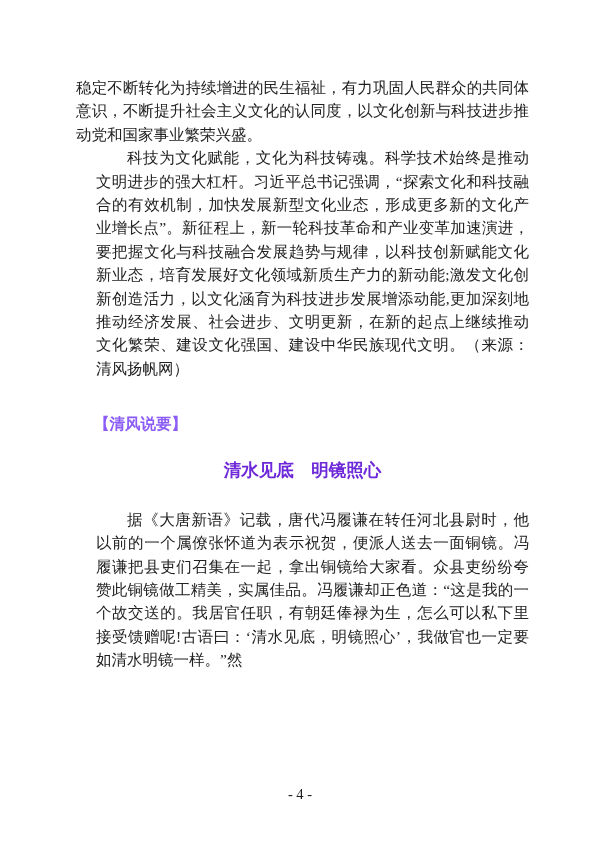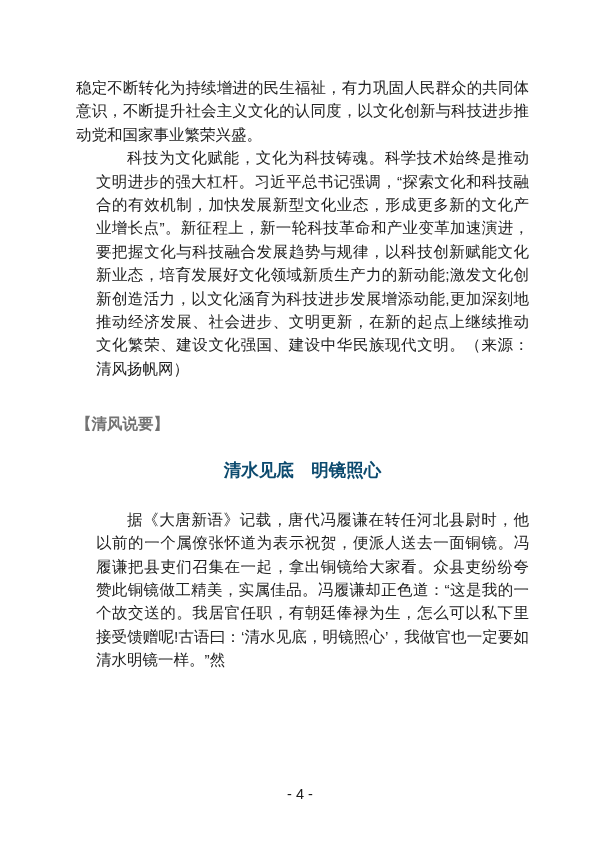--- a/index.html
+++ b/index.html
@@ -5,21 +5,21 @@
   html, body {
     margin: 0;
     padding: 0;
     background: #ffffff;
   }
   .page {
     position: relative;
     width: 600px;
     height: 849px;
     background: #ffffff;
-    font-family: Liberation Sans, sans-serif;
+    font-family: Liberation Serif, serif;
     color: #212121;
     overflow: hidden;
     margin: 0 auto;
   }
   .content {
     position: absolute;
     left: 76px;
     top: 76px;
     width: 453px;
   }
@@ -29,34 +29,34 @@
     line-height: 23.4px;
     text-align: justify;
     text-justify: inter-ideograph;
     word-break: break-all;
   }
   .para.indent {
     text-indent: 2em;
     margin-left: 20px;
   }
   .section-heading {
-    margin: 0;
+    margin: 18px;
     margin-top: 32px;
     font-size: 15.5px;
     font-weight: bold;
     line-height: 23.4px;
-    color: #737373;
+    color: #8b5cf6;
   }
   .article-title {
     margin: 21px 0 25px 0;
     font-size: 17.5px;
     font-weight: bold;
     line-height: 26px;
     text-align: center;
-    color: #0c4a6e;
+    color: #6d28d9;
   }
   .page-number {
     position: absolute;
     left: 0;
     right: 0;
     top: 786px;
     text-align: center;
     font-size: 14.5px;
     line-height: 16px;
     color: #1a1a1a;

